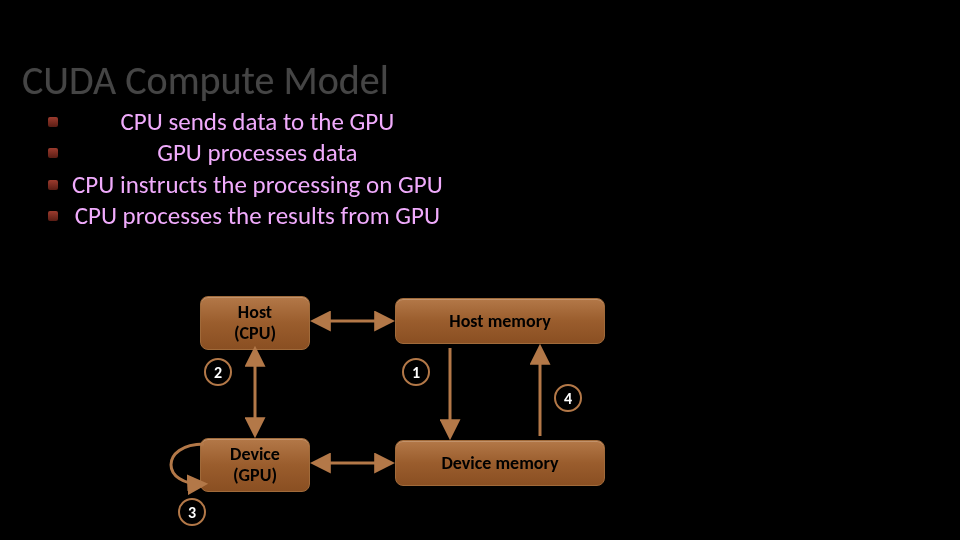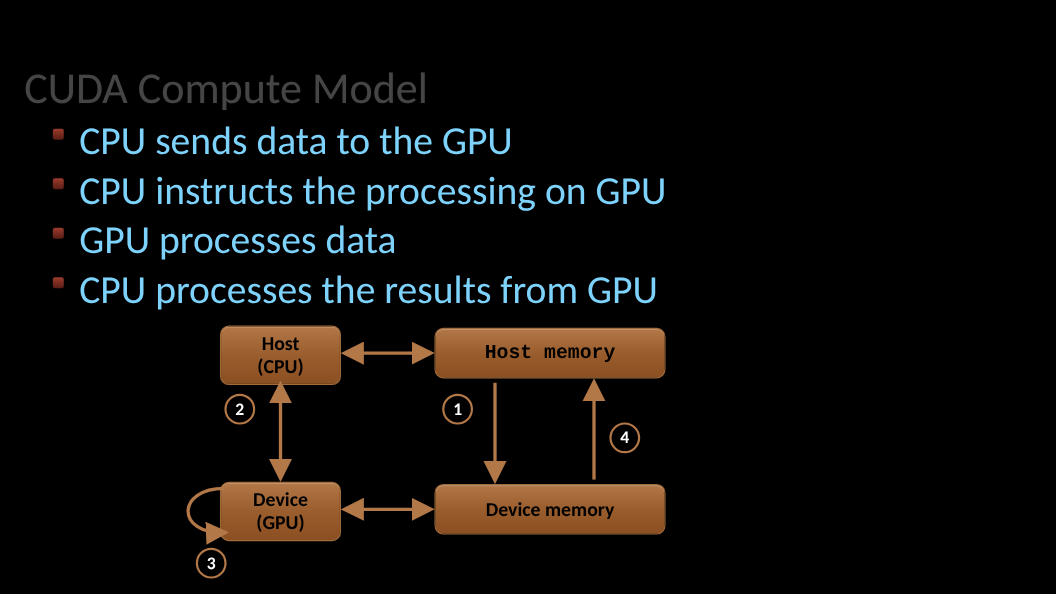--- a/index.html
+++ b/index.html
@@ -21,25 +21,26 @@
     text-shadow: 0 0 1px rgba(255,255,255,0.1);
     margin-top: 36px;
   }
   .bullets {
     position: absolute;
     left: 48px;
     top: 106px;
     list-style: none;
   }
   .bullets li {
-    color: #7dd3fc;
-    font-size: 36px;
+    color: #f0abfc;
+    font-size: 25px;
     line-height: 1.25;
     position: relative;
     padding-left: 24px;
+    text-align: center;
   }
   .bullets li::before {
     content: "";
     position: absolute;
     left: 0;
     top: 11px;
     width: 10px;
     height: 10px;
     background: linear-gradient(to bottom, #9c3b2e, #5a1d14);
     border-radius: 2px;
@@ -89,30 +90,30 @@
     pointer-events: none;
   }
 </style>
 </head>
 <body>
 
 <div class="title">CUDA Compute Model</div>
 
 <ul class="bullets">
   <li>CPU sends data to the GPU</li>
+  <li>GPU processes data</li>
   <li>CPU instructs the processing on GPU</li>
-  <li>GPU processes data</li>
   <li>CPU processes the results from GPU</li>
 </ul>
 
 <div class="diagram">
 
   <div class="box small" style="left:200px; top:296px;">Host<br>(CPU)</div>
   <div class="box small" style="left:200px; top:438px;text-align:center;">Device<br>(GPU)</div>
-  <div class="box wide" style="left:395px; top:298px;font-family:Liberation Mono, monospace;">Host memory</div>
+  <div class="box wide" style="left:395px; top:298px;">Host memory</div>
   <div class="box wide" style="left:395px; top:440px;">Device memory</div>
 
   <div class="step" style="left:402px; top:358px;">1</div>
   <div class="step" style="left:204px; top:358px;">2</div>
   <div class="step" style="left:178px; top:498px;">3</div>
   <div class="step" style="left:554px; top:384px;">4</div>
 
   <svg class="arrows">
     <defs>
       <marker id="ah" viewBox="0 0 10 10" refX="8" refY="5" markerWidth="7" markerHeight="7" orient="auto-start-reverse">

